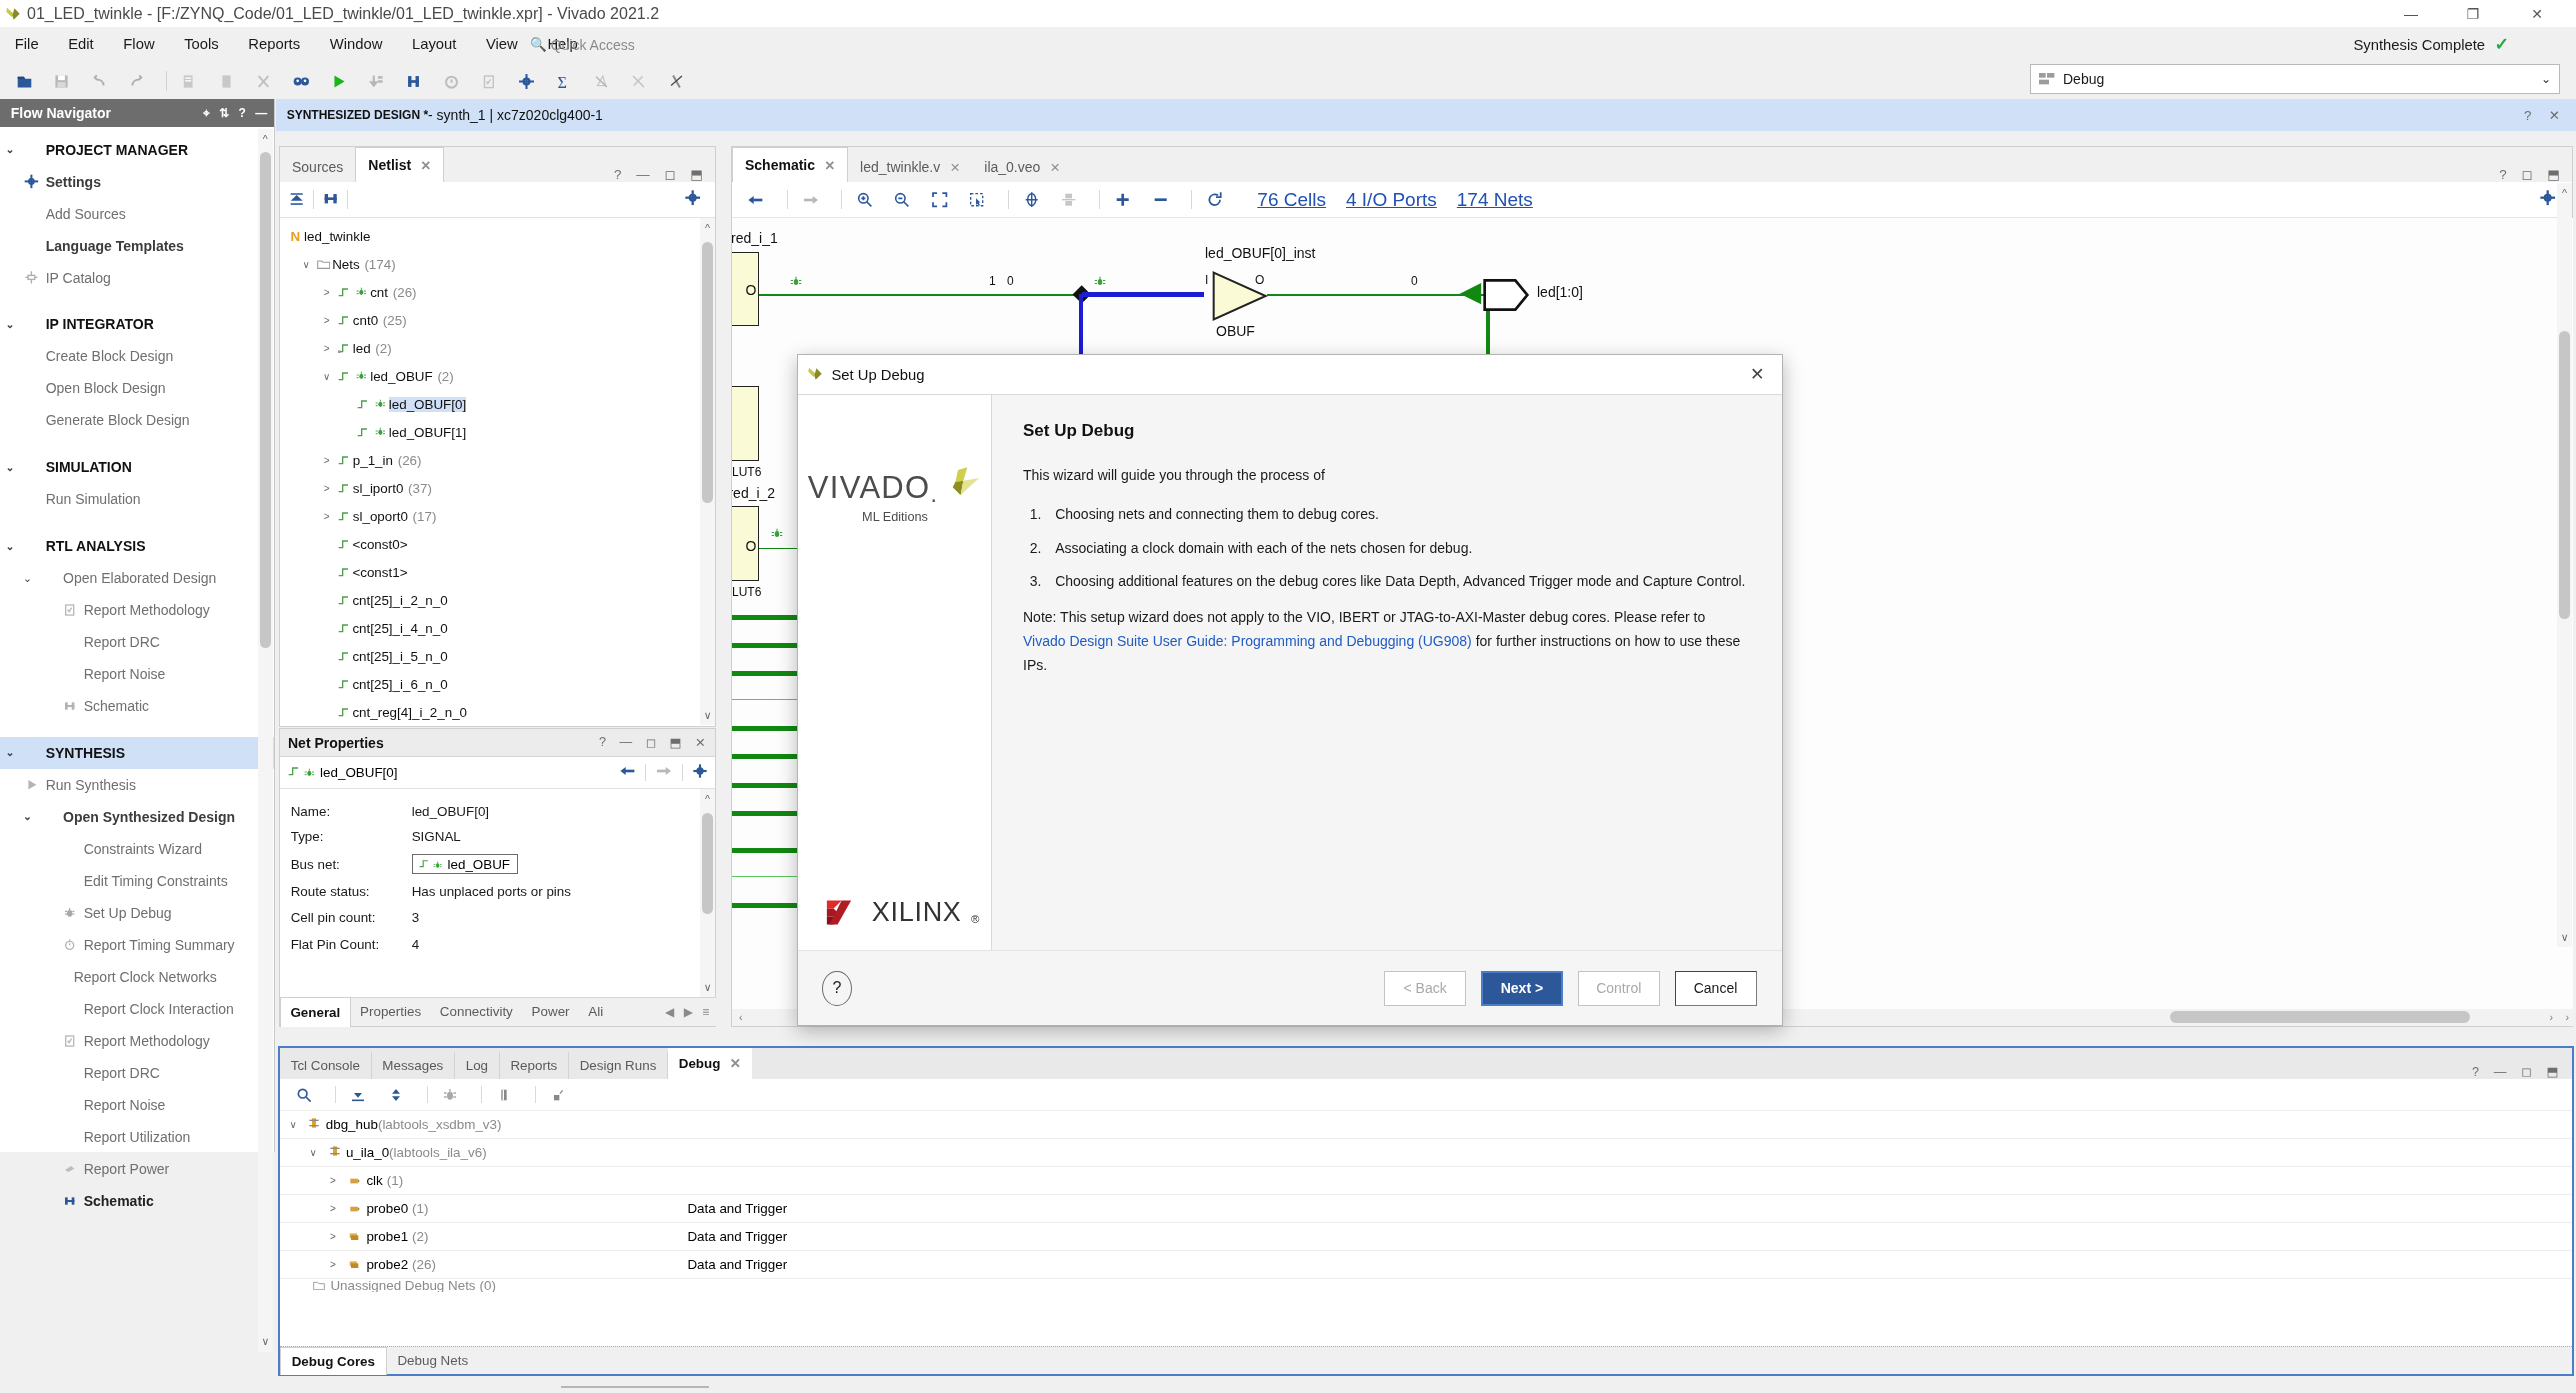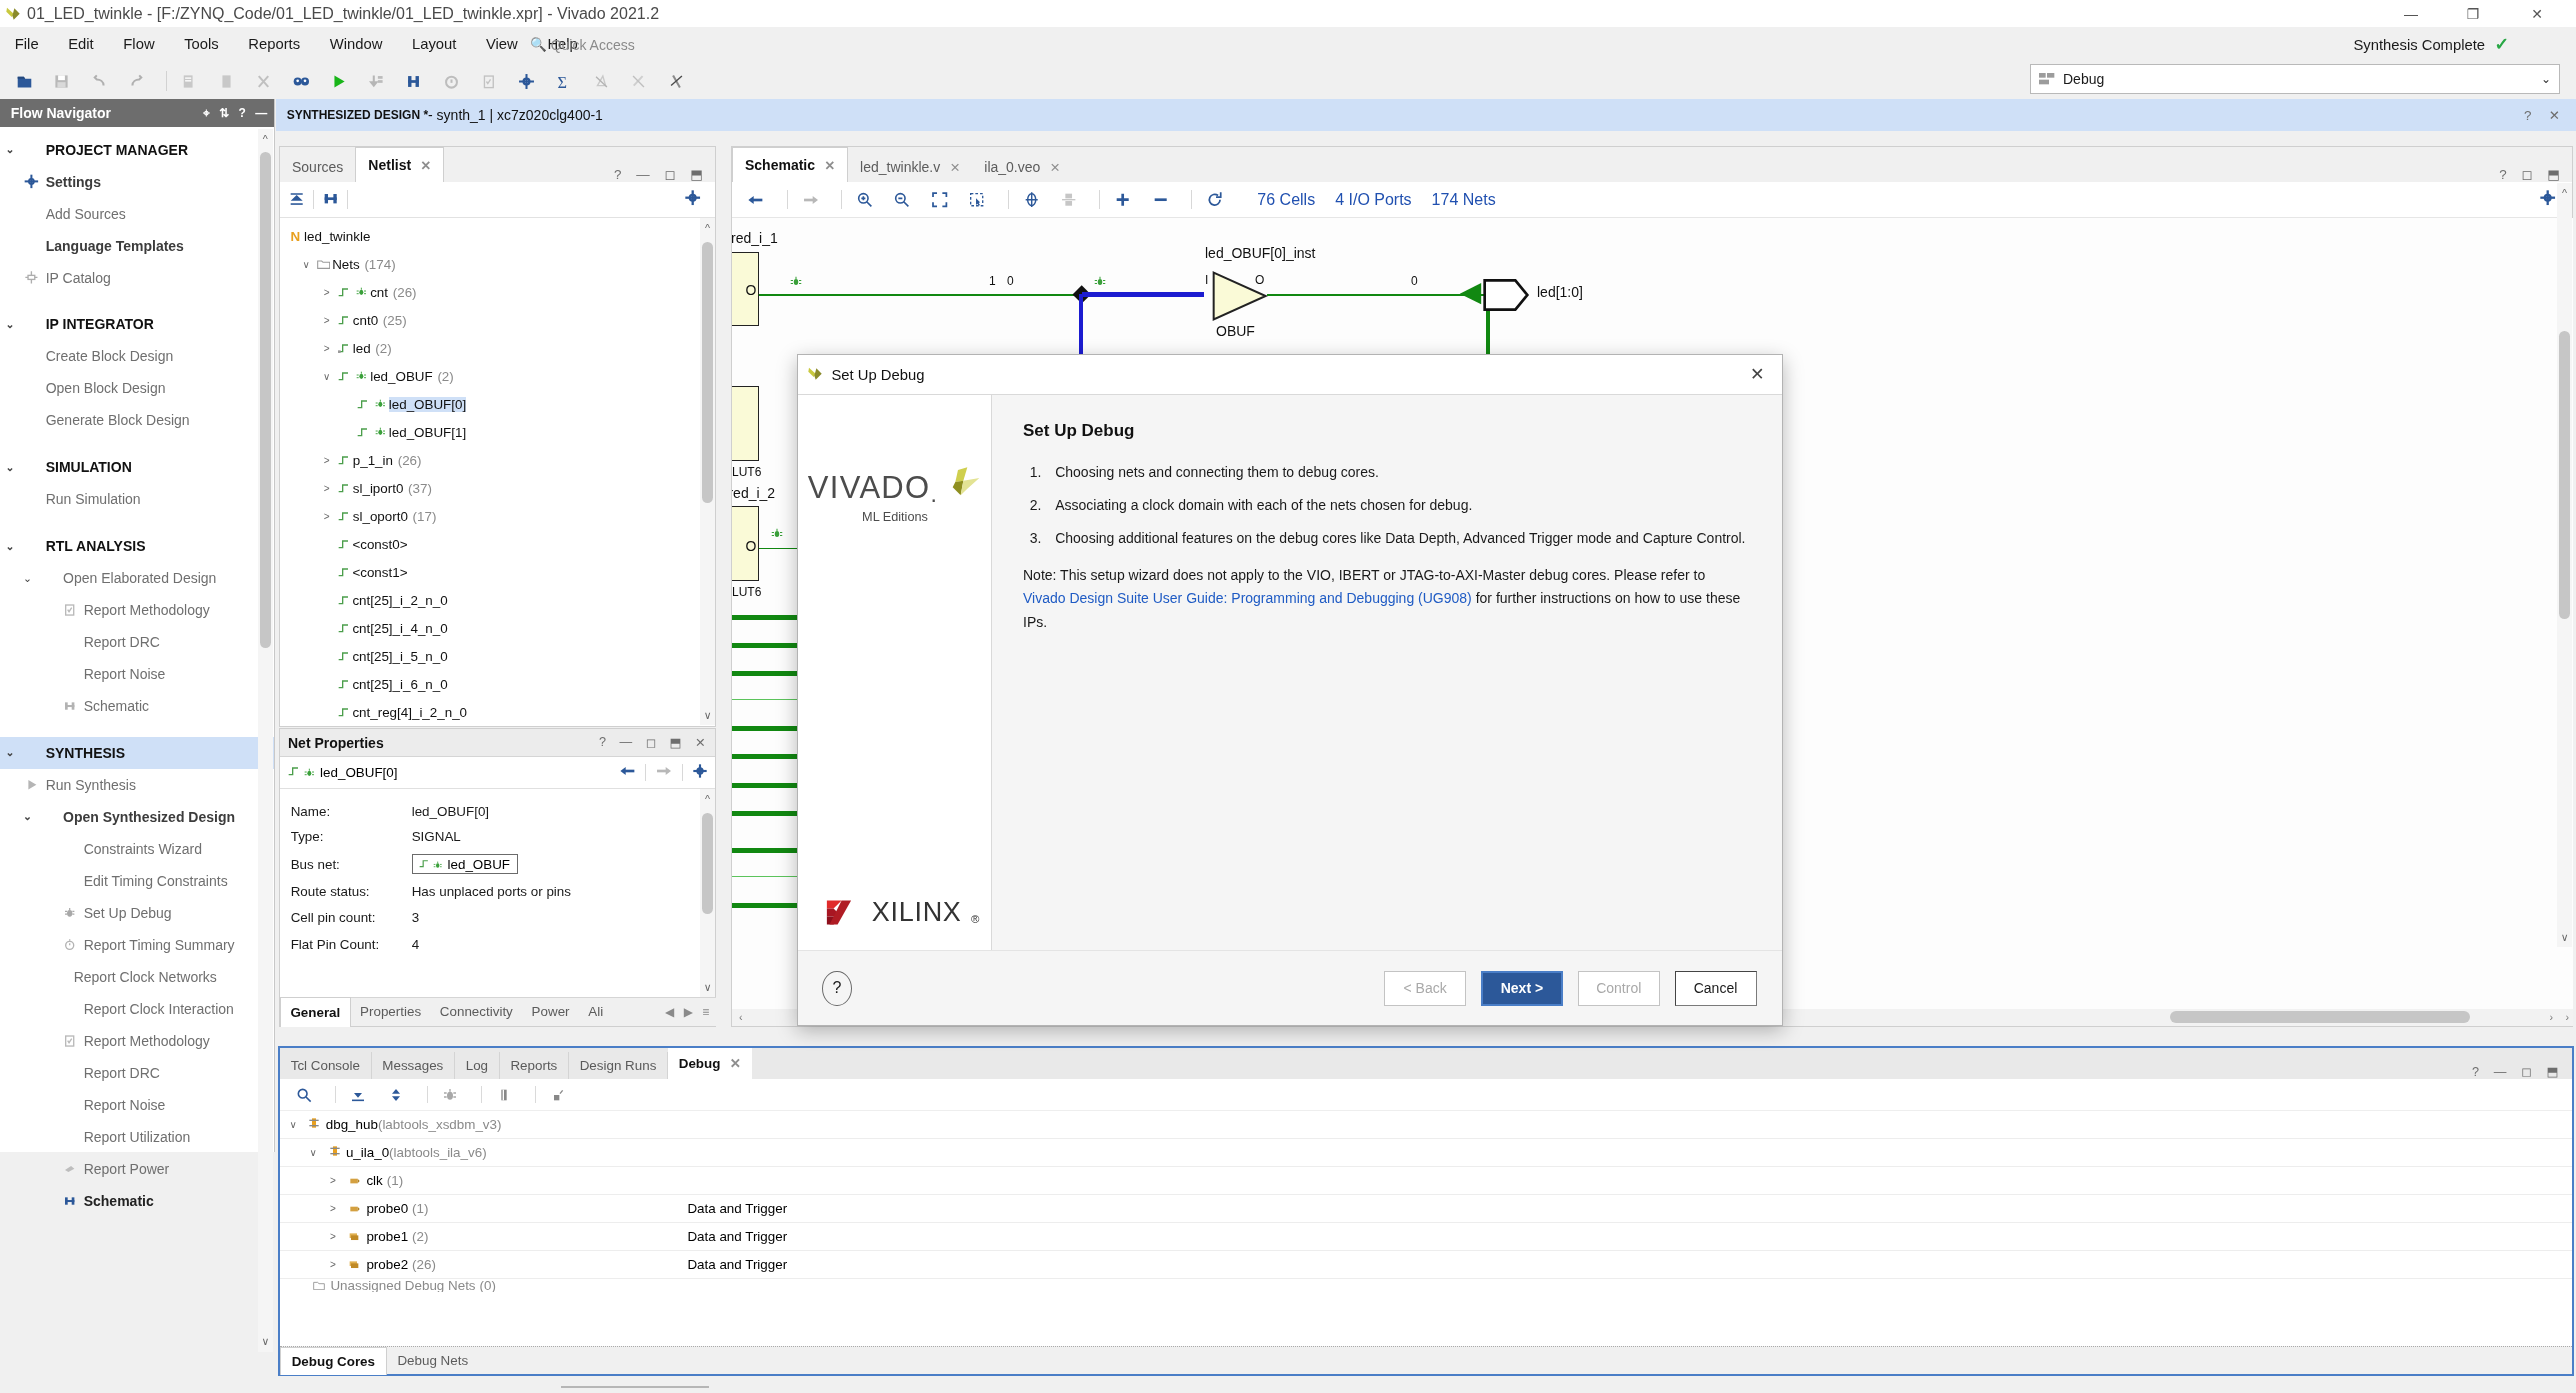--- a/index.html
+++ b/index.html
@@ -127,21 +127,21 @@
   .np-tab { font-size:13.4px; color:#5c5c5c; padding:0 9.4px; height:29.5px; display:flex; align-items:center; }
   .np-tab.active { background:#ffffff; color:#111; font-weight:bold; border:0.7px solid #cfcfcf; border-bottom:none; }
 
   
   .schem {
     position:absolute; left:731px; top:146px; width:1842px; height:881px;
     background:#ffffff; border:0.7px solid #cfcfcf;
   }
   .sc-toolbar { height:36px; background:#ffffff; border-bottom:0.7px solid #e6e6e6; display:flex; align-items:center; padding:0 9.4px; }
   .sc-toolbar .sep { width:0.7px; height:19px; background:#d8d8d8; margin:0 8px; }
-  .sc-stat { font-size:16px; color:#2050b0; margin-left:20px; }
+  .sc-stat { font-size:19px; color:#2050b0; margin-left:20px;text-decoration:underline; }
   .sc-canvas { position:relative; width:1841px; height:805px; background:#fdfdfd; overflow:hidden; }
   .sc-vscroll { position:absolute; right:0; top:36px; width:14.8px; height:764px; background:#f5f5f5; }
   .sc-hscroll { position:absolute; left:0; bottom:0; width:1841px; height:17.4px; background:#f2f2f2; display:flex; align-items:center; }
 
   
   .dbg {
     position:absolute; left:278px; top:1046px; width:2296px; height:330px;
     border:2px solid #4a7ec7; background:#ffffff;
   }
   .dbg-tabs { display:flex; align-items:flex-end; height:31px; background:#e9e9e9; }
@@ -1330,20 +1330,21 @@
             <path d="M4 20 L14 20 L26 32 L4 32 Z" fill="#a81622"></path>
             <path d="M4 32 L26 32 L14 44 L4 44 Z" fill="#8e0f1c"></path>
             <path d="M26 8 L40 8 L20 44 L8 44 Z" fill="#b01c24"></path>
           </svg>
           <span class="xilinx-word">XILINX</span>
           <span style="font-size:11.4px;color:#333;align-self:flex-end;margin-bottom:5.4px">®</span>
         </div>
       </div>
       <div class="dlg-right">
         <div class="dlg-h1">Set Up Debug</div>
+        <div class="dlg-p">This wizard will guide you through the process of</div>
         <div class="dlg-ol">
           <div class="dlg-li">
               <span class="num">1.</span>
               <span>Choosing nets and connecting them to debug cores.</span>
             </div>
           <div class="dlg-li">
               <span class="num">2.</span>
               <span>Associating a clock domain with each of the nets chosen for debug.</span>
             </div>
           <div class="dlg-li">

